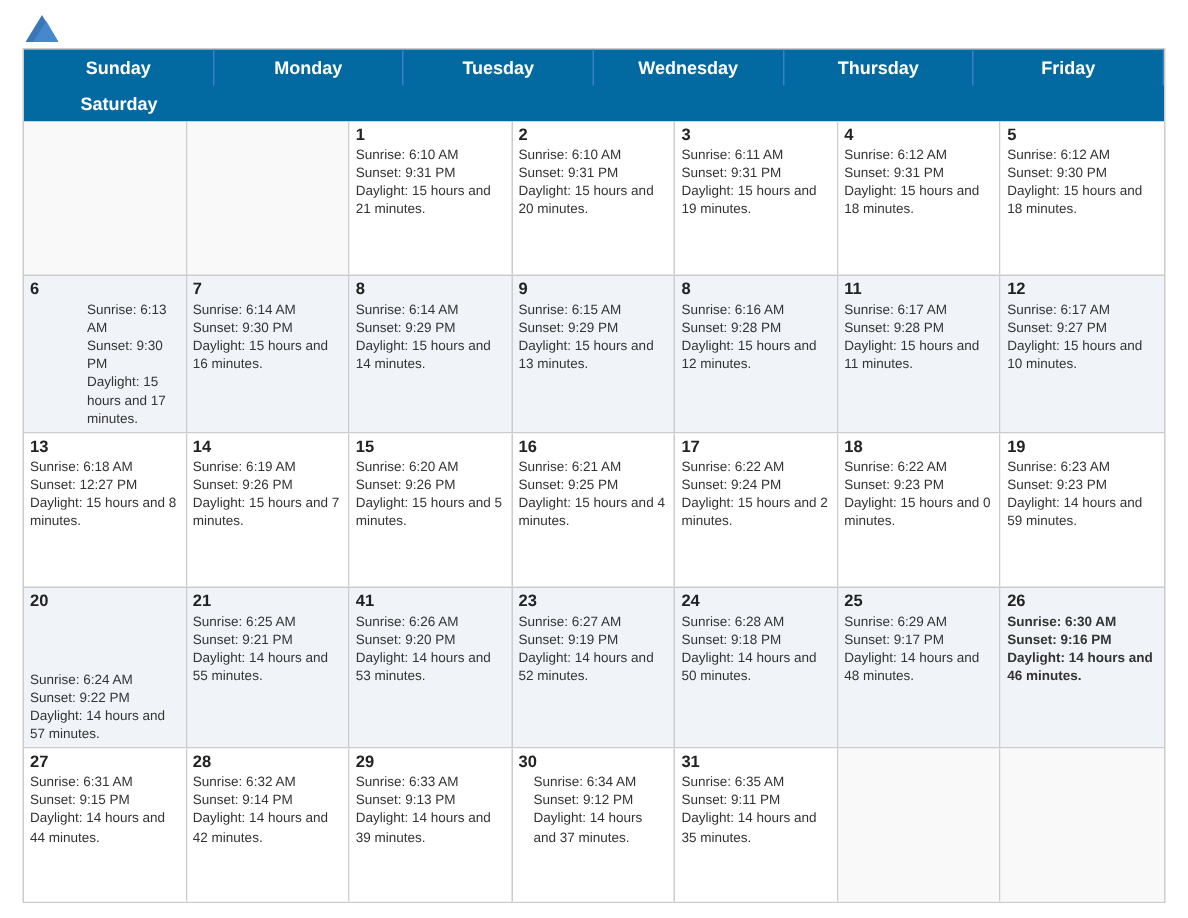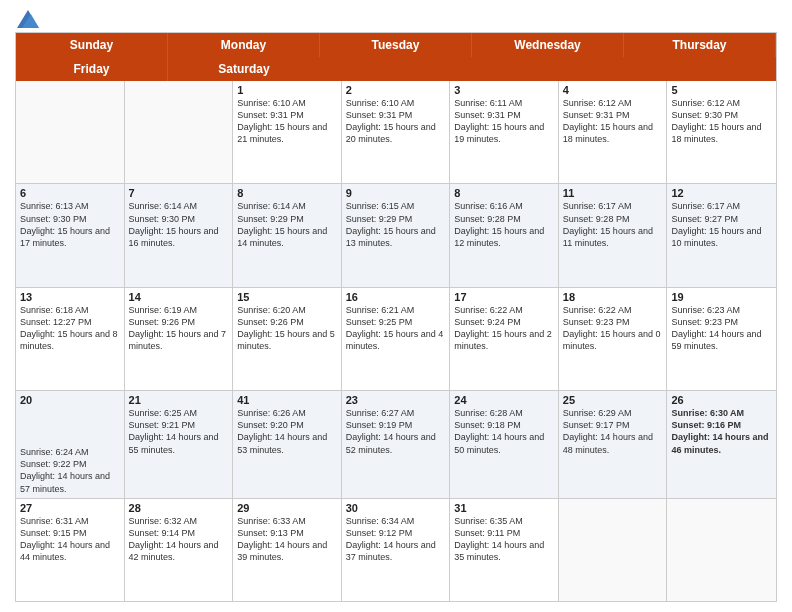--- a/index.html
+++ b/index.html
@@ -57,22 +57,22 @@
       color: #555;
     }
     .calendar {
       flex: 1;
       display: flex;
       flex-direction: column;
       border: 1px solid #ccc;
     }
     .cal-header-row {
       display: grid;
-      grid-template-columns: repeat(5, 1fr);
-      background: #c2410c;
+      grid-template-columns: repeat(6, 1fr);
+      background: #0369a1;
     }
     .cal-header-cell {
       color: #fff;
       font-size: 12px;
       font-weight: bold;
       padding: 5px 4px;
       text-align: center;
       border-right: 1px solid #3a7fc8;
     }
     .cal-header-cell:last-child { border-right: none; }
@@ -176,21 +176,21 @@
           <div class="cal-cell">
             <div class="day-num">5</div>
             <div class="cell-text" style="white-space: pre-line;">Sunrise: 6:12 AM
 Sunset: 9:30 PM
 Daylight: 15 hours and 18 minutes.</div>
           </div>
         </div>
         <div class="cal-row">
           <div class="cal-cell alt-row">
             <div class="day-num">6</div>
-            <div class="cell-text" style="white-space: pre-line;">Sunrise: 6:13 AM
+            <div class="cell-text" style="white-space: pre-line; margin-left: 38px;">Sunrise: 6:13 AM
 Sunset: 9:30 PM
 Daylight: 15 hours and 17 minutes.</div>
           </div>
           <div class="cal-cell alt-row">
             <div class="day-num">7</div>
             <div class="cell-text" style="white-space: pre-line;">Sunrise: 6:14 AM
 Sunset: 9:30 PM
 Daylight: 15 hours and 16 minutes.</div>
           </div>
           <div class="cal-cell alt-row">
@@ -326,21 +326,21 @@
 Daylight: 14 hours and 42 minutes.</div>
           </div>
           <div class="cal-cell">
             <div class="day-num">29</div>
             <div class="cell-text" style="white-space: pre-line;">Sunrise: 6:33 AM
 Sunset: 9:13 PM
 Daylight: 14 hours and 39 minutes.</div>
           </div>
           <div class="cal-cell">
             <div class="day-num">30</div>
-            <div class="cell-text" style="white-space: pre-line;">Sunrise: 6:34 AM
+            <div class="cell-text" style="white-space: pre-line; margin-left: 10px;">Sunrise: 6:34 AM
 Sunset: 9:12 PM
 Daylight: 14 hours and 37 minutes.</div>
           </div>
           <div class="cal-cell">
             <div class="day-num">31</div>
             <div class="cell-text" style="white-space: pre-line;">Sunrise: 6:35 AM
 Sunset: 9:11 PM
 Daylight: 14 hours and 35 minutes.</div>
           </div>
           <div class="cal-cell empty"></div>

